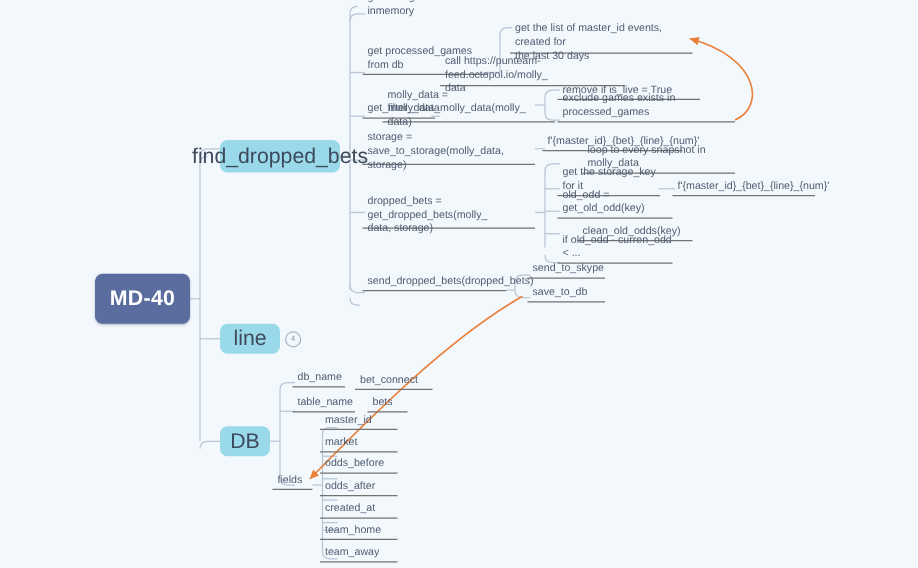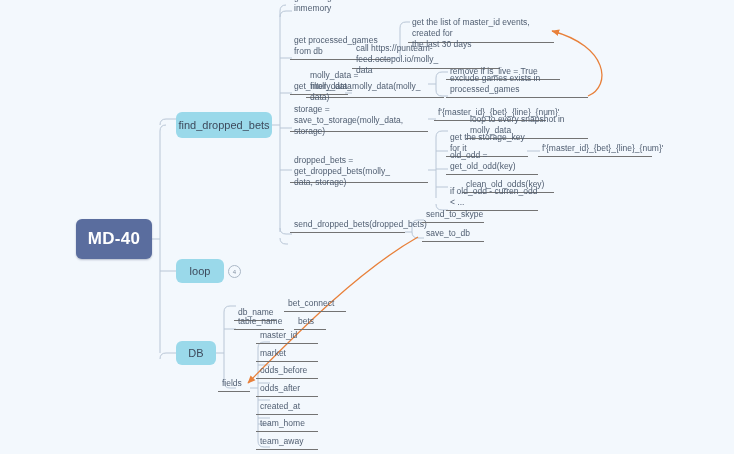--- a/index.html
+++ b/index.html
@@ -26,21 +26,21 @@
     background:#5a6d9e;
     color:#ffffff;
     font-size:17px;
     font-weight:bold;
     letter-spacing:.3px;
     box-shadow:0 1px 2px rgba(60,72,110,.35);
   }
   .node.branch{
     background:#9ad9ea;
     color:#3d4a5c;
-    font-size:11px;
+    font-size:17px;
   }
 
   
   .leaf{
     position:absolute;
     box-sizing:border-box;
     font-size:8.5px;
     line-height:11px;
     color:#4f5d70;
     padding:0 0 2px 4px;
@@ -149,21 +149,21 @@
 
   <div class="node root" style="left:76px;top:219px;width:76px;height:40px;">
     <span>MD-40</span>
   </div>
 
   <div class="node branch" style="left:176px;top:112px;width:96px;height:26px;">
     <span>find_dropped_bets</span>
   </div>
 
   <div class="node branch" style="left:176px;top:259px;width:48px;height:24px;">
-    <span>loop</span>
+    <span>line</span>
   </div>
   <div class="badge" style="left:228px;top:265px;">
     <span>4</span>
   </div>
 
   <div class="node branch" style="left:176px;top:341px;width:40px;height:24px;">
     <span>DB</span>
   </div>
 
   <div class="leaf plain" style="left:290px;top:2px;width:104px;height:14px;">
@@ -231,21 +231,21 @@
   <div class="leaf ul" style="left:290px;top:219px;width:115px;height:14px;">
     <span>send_dropped_bets(dropped_bets)</span>
   </div>
   <div class="leaf ul" style="left:422px;top:209px;width:62px;height:14px;">
     <span>send_to_skype</span>
   </div>
   <div class="leaf ul" style="left:422px;top:228px;width:62px;height:14px;">
     <span>save_to_db</span>
   </div>
 
-  <div class="leaf ul" style="left:234px;top:307px;width:42px;height:14px;text-align:right;">
+  <div class="leaf ul" style="left:234px;top:296px;width:42px;height:14px;text-align:right;">
     <span>db_name</span>
   </div>
   <div class="leaf ul" style="left:284px;top:298px;width:62px;height:14px;">
     <span>bet_connect</span>
   </div>
 
   <div class="leaf ul" style="left:234px;top:316px;width:50px;height:14px;">
     <span>table_name</span>
   </div>
   <div class="leaf ul" style="left:294px;top:316px;width:32px;height:14px;">

